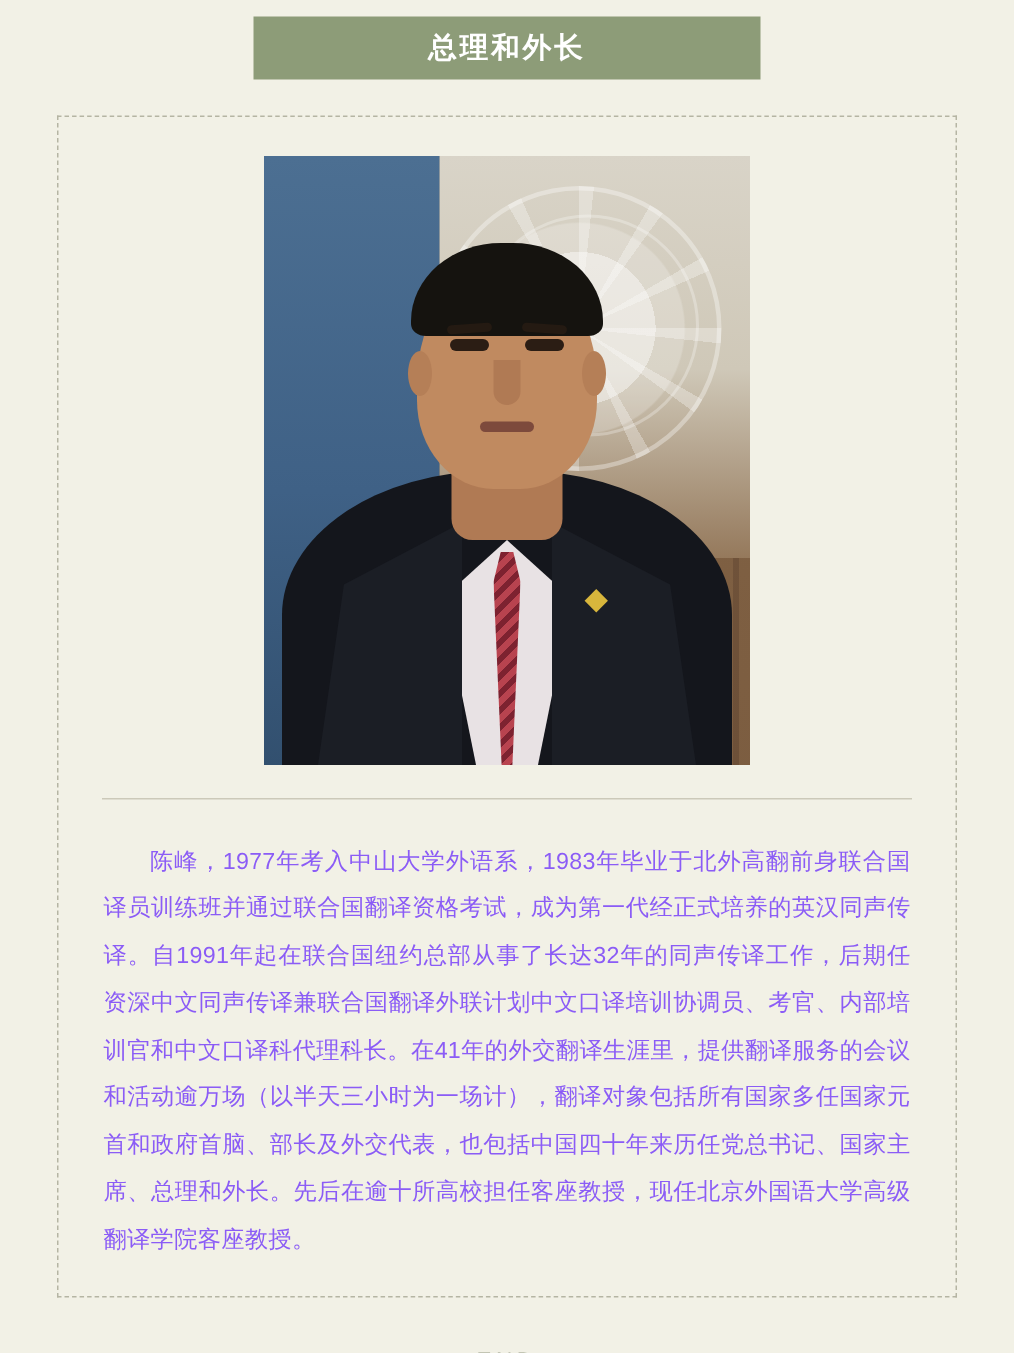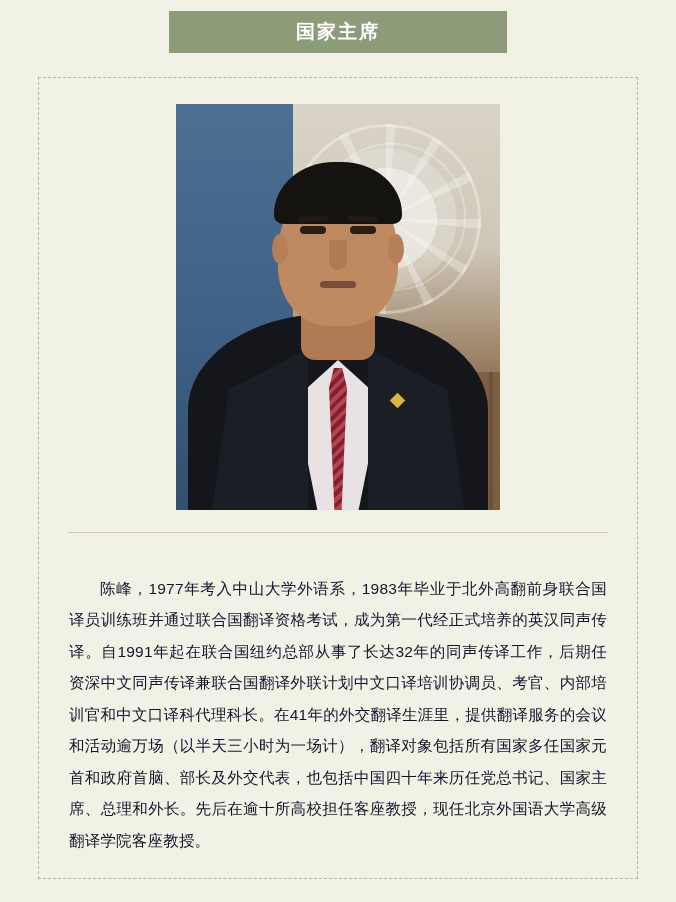--- a/index.html
+++ b/index.html
@@ -265,24 +265,24 @@
   
   .photo-rule {
     margin: 22px auto 0 auto;
     width: 540px;
     height: 1px;
     background: #ccc9b9;
   }
 
   
   .bio {
-    margin: 40px 30px 0 30px;
+    margin: 26px 30px 0 30px;
     font-size: 15.5px;
     line-height: 2.03;
-    color: #0f172a;
+    color: #8b5cf6;
     text-align: justify;
     text-indent: 2em;
     letter-spacing: .2px;
   }
 
   
   .end-wrap {
     display: flex;
     align-items: center;
     justify-content: center;
@@ -292,21 +292,21 @@
     font-size: 15px;
     letter-spacing: 3px;
   }
 </style>
 </head>
 <body>
 
 <div class="page">
 
   <div class="title-banner-wrap">
-    <div class="title-banner">国家主席</div>
+    <div class="title-banner">总理和外长</div>
   </div>
 
   <div class="dashed-frame">
 
     <div class="portrait-wrap">
       <div class="portrait">
         <div class="bg-left"></div>
         <div class="bg-right"></div>
         <div class="un-emblem"></div>
         <div class="un-ring"></div>

